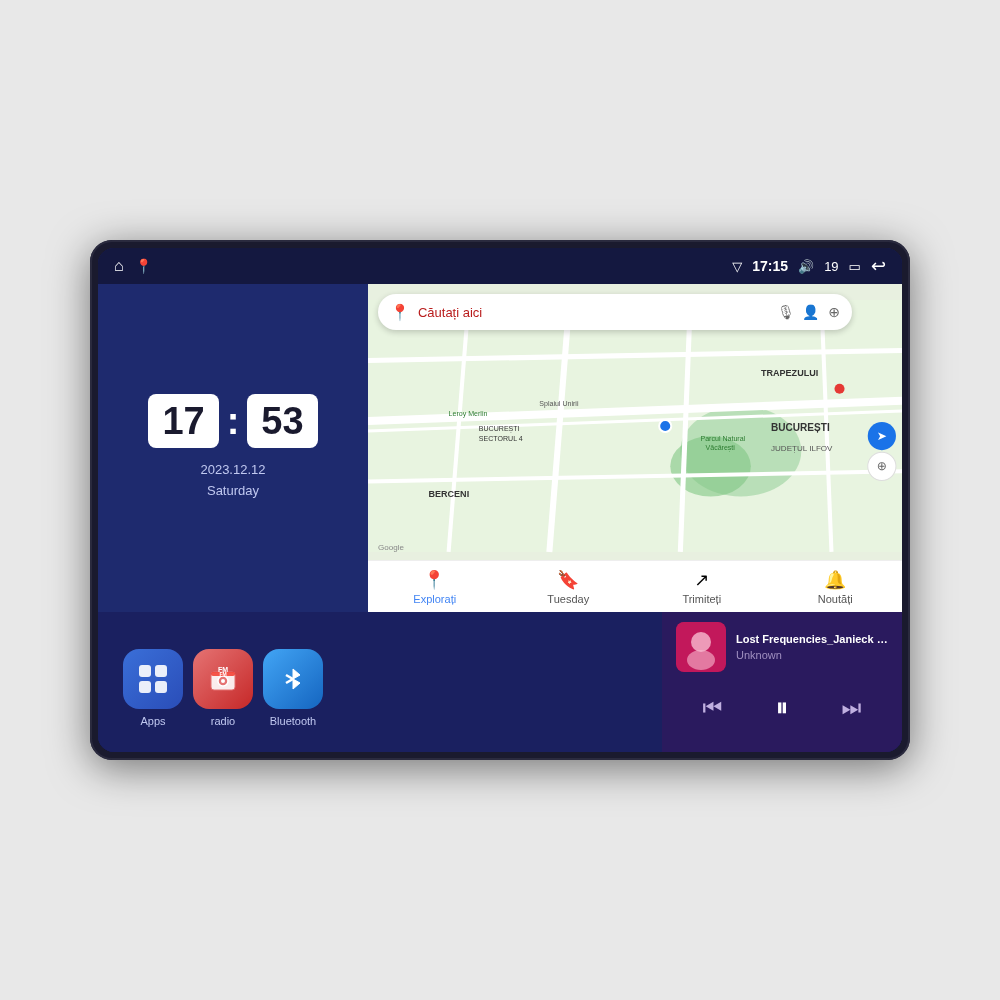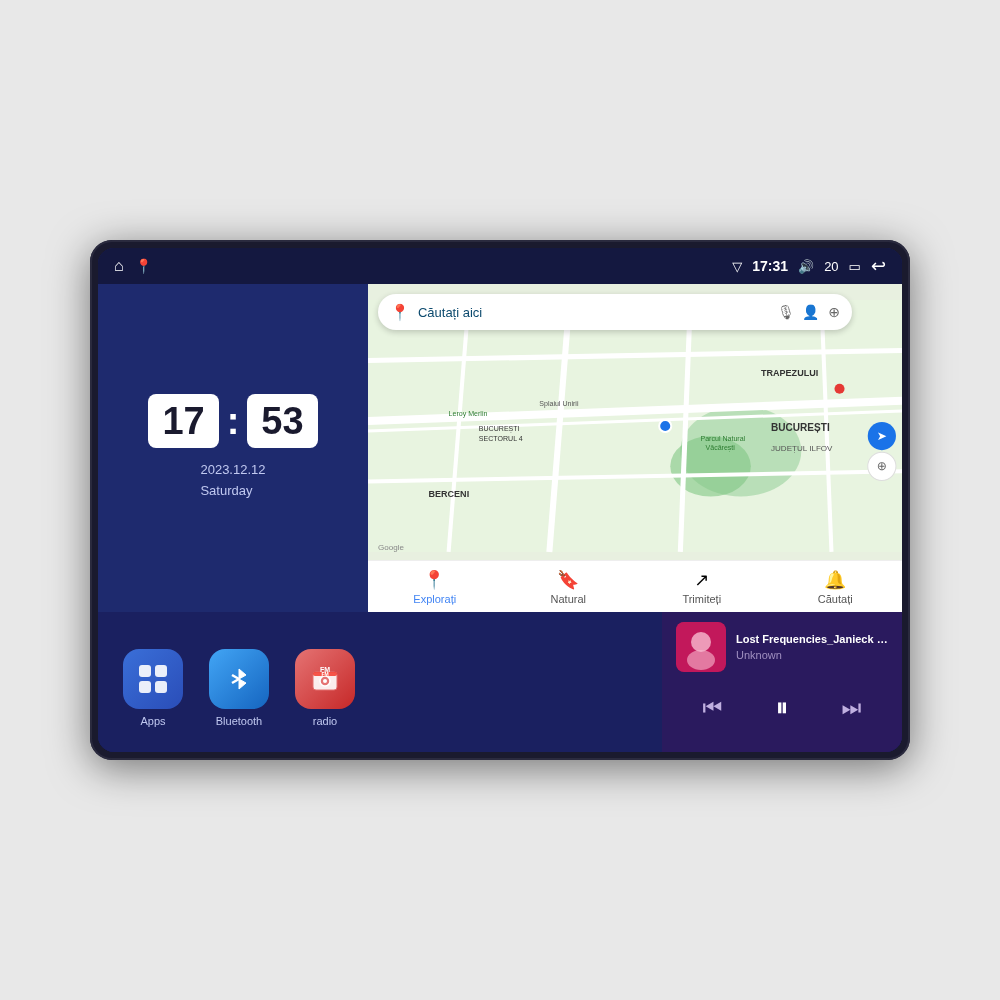--- a/index.html
+++ b/index.html
@@ -121,20 +121,21 @@
     .clock-colon {
       font-size: 38px;
       font-weight: 700;
       color: #fff;
       line-height: 1;
     }
 
     .clock-date {
       color: #c0c8f0;
       font-size: 13px;
+      text-align: center;
       line-height: 1.6;
     }
 
     
     .map-widget {
       flex: 1;
       background: #e8f0e0;
       position: relative;
       overflow: hidden;
       display: flex;
@@ -157,21 +158,21 @@
       z-index: 10;
     }
 
     .map-pin-icon {
       color: #4285f4;
       font-size: 16px;
     }
 
     .map-search-text {
       font-size: 13px;
-      color: #0c4a6e;
+      color: #b91c1c;
       flex: 1;
     }
 
     .map-search-icons {
       display: flex;
       gap: 8px;
       color: #666;
       font-size: 14px;
     }
 
@@ -227,21 +228,20 @@
       background: #1a2060;
     }
 
     
     .apps-area {
       flex: 1;
       display: flex;
       align-items: center;
       justify-content: flex-start;
       padding: 24px 20px;
-      gap: 16px;
       background: #1a2060;
       margin-top: 12px;
     }
 
     .app-icon-item {
       display: flex;
       flex-direction: column;
       align-items: center;
       gap: 6px;
       cursor: pointer;
@@ -347,23 +347,23 @@
 <div class="device-outer">
   <div class="device-screen">
 
     <div class="status-bar">
       <div class="status-left">
         <span class="status-icon">⌂</span>
         <span class="status-icon" style="font-size:14px;">📍</span>
       </div>
       <div class="status-right">
         <span>▽</span>
-        <span class="status-time">17:31</span>
+        <span class="status-time">17:15</span>
         <span>🔊</span>
-        <span>20</span>
+        <span>19</span>
         <span>▭</span>
         <span style="font-size:18px; cursor:pointer;">↩</span>
       </div>
     </div>
 
     <div class="main-content">
 
       <div class="top-row">
 
         <div class="clock-widget">
@@ -436,29 +436,29 @@
             </svg>
           </div>
 
           <div class="map-bottom-nav">
             <div class="map-nav-item active">
               <span class="map-nav-icon">📍</span>
               <span class="map-nav-label">Explorați</span>
             </div>
             <div class="map-nav-item">
               <span class="map-nav-icon">🔖</span>
-              <span class="map-nav-label">Natural</span>
+              <span class="map-nav-label">Tuesday</span>
             </div>
             <div class="map-nav-item">
               <span class="map-nav-icon">↗</span>
               <span class="map-nav-label">Trimiteți</span>
             </div>
             <div class="map-nav-item">
               <span class="map-nav-icon">🔔</span>
-              <span class="map-nav-label">Căutați</span>
+              <span class="map-nav-label">Noutăți</span>
             </div>
           </div>
         </div>
 
       </div>
 
       <div class="bottom-row">
 
         <div class="apps-area">
 
@@ -467,46 +467,46 @@
               <svg width="34" height="34" viewBox="0 0 34 34">
                   <rect x="3" y="3" width="12" height="12" rx="3" fill="#fff" opacity="0.9"></rect>
                   <rect x="19" y="3" width="12" height="12" rx="3" fill="#fff" opacity="0.9"></rect>
                   <rect x="3" y="19" width="12" height="12" rx="3" fill="#fff" opacity="0.9"></rect>
                   <rect x="19" y="19" width="12" height="12" rx="3" fill="#fff" opacity="0.9"></rect>
                 </svg>
             </div>
             <span class="app-icon-label">Apps</span>
           </div>
 
-
-          <div class="app-icon-item">
-            <div class="app-icon-circle icon-bluetooth">
-              <svg width="34" height="34" viewBox="0 0 34 34">
-                <path d="M17 7 L17 27 L24 21 L17 17 L24 13 Z" fill="#fff" stroke="#fff" stroke-width="1"></path>
-                <path d="M17 17 L10 13" stroke="#fff" stroke-width="2.5"></path>
-                <path d="M17 17 L10 21" stroke="#fff" stroke-width="2.5"></path>
-              </svg>
-            </div>
-            <span class="app-icon-label">Bluetooth</span>
-          </div>
 
           <div class="app-icon-item">
             <div class="app-icon-circle icon-radio">
               <svg width="34" height="34" viewBox="0 0 34 34">
                 <rect x="5" y="10" width="24" height="18" rx="3" fill="#fff" opacity="0.9" stroke="#e57373" stroke-width="1"></rect>
                 <circle cx="17" cy="19" r="5" fill="#e57373" stroke="#fff" stroke-width="1.5"></circle>
                 <circle cx="17" cy="19" r="2" fill="#fff"></circle>
                 <text x="17" y="10" text-anchor="middle" font-size="7" font-weight="bold" fill="#fff">FM</text>
                 <rect x="5" y="10" width="24" height="4" rx="2" fill="#f44336" opacity="0.9"></rect>
                 <text x="17" y="13.5" text-anchor="middle" font-size="5" font-weight="bold" fill="#fff">FM</text>
               </svg>
             </div>
             <span class="app-icon-label">radio</span>
           </div>
 
+          <div class="app-icon-item">
+            <div class="app-icon-circle icon-bluetooth">
+              <svg width="34" height="34" viewBox="0 0 34 34">
+                <path d="M17 7 L17 27 L24 21 L17 17 L24 13 Z" fill="#fff" stroke="#fff" stroke-width="1"></path>
+                <path d="M17 17 L10 13" stroke="#fff" stroke-width="2.5"></path>
+                <path d="M17 17 L10 21" stroke="#fff" stroke-width="2.5"></path>
+              </svg>
+            </div>
+            <span class="app-icon-label">Bluetooth</span>
+          </div>
+
 
         </div>
 
         <div class="music-player">
           <div class="music-top">
             <div class="music-thumb">
 
               <svg width="50" height="50" viewBox="0 0 50 50">
                 <rect width="50" height="50" rx="8" fill="#c2185b"></rect>
                 <circle cx="25" cy="20" r="10" fill="#f8bbd0" opacity="0.8"></circle>

